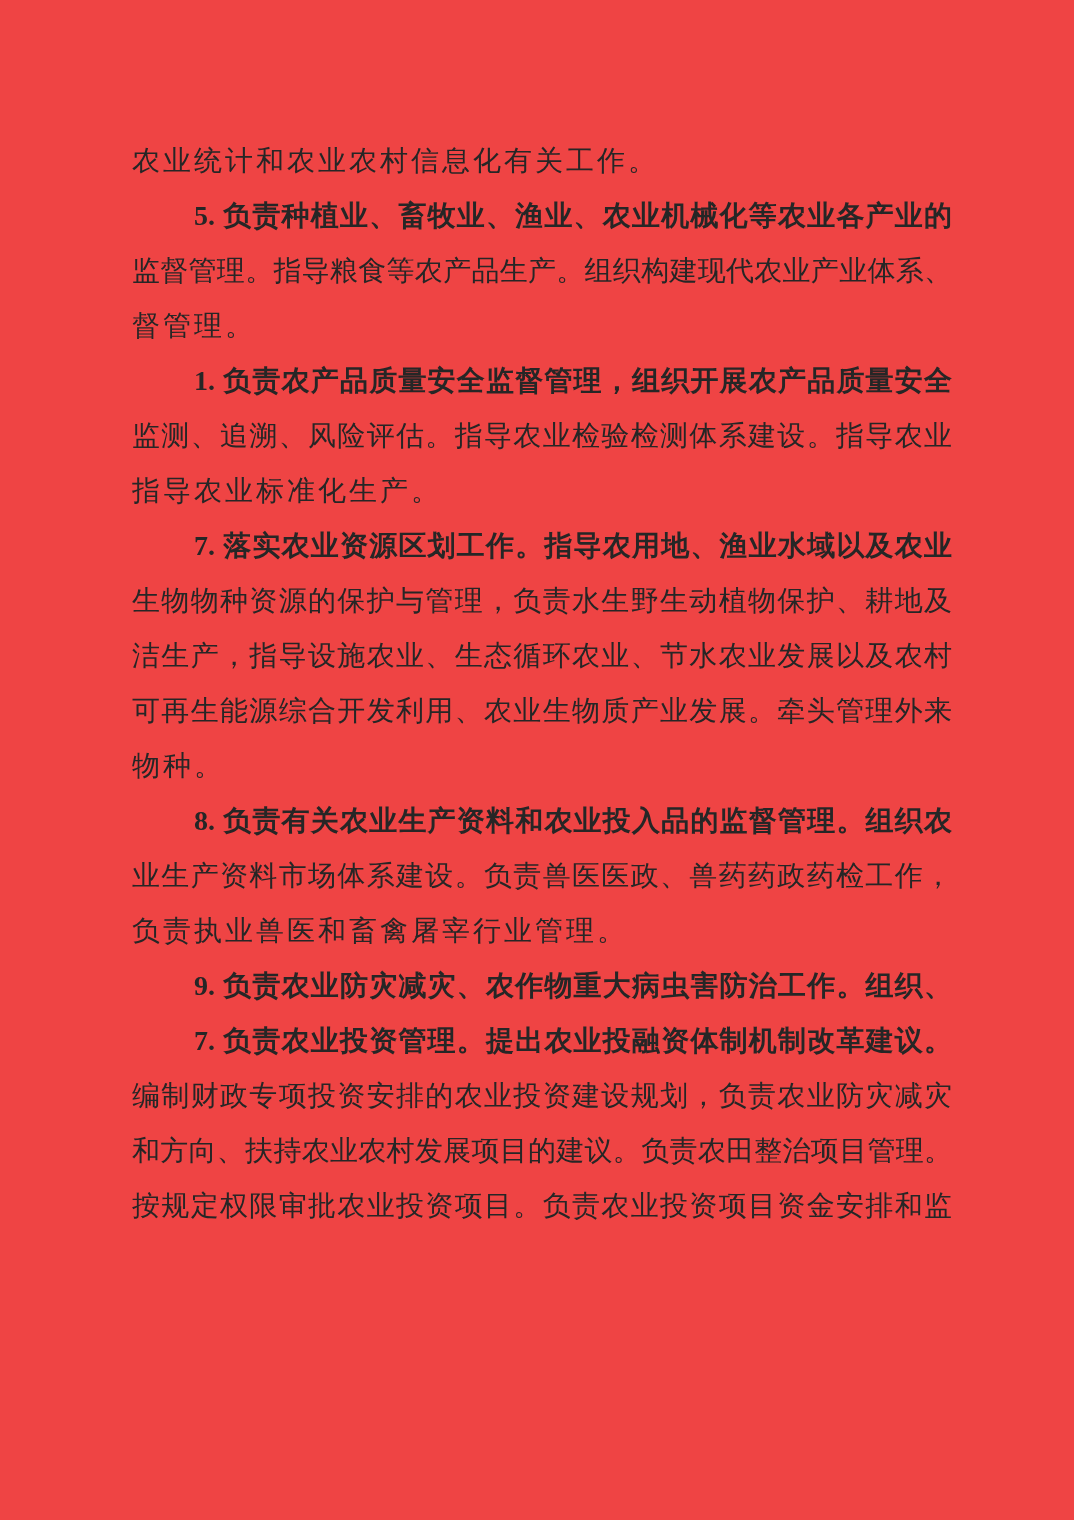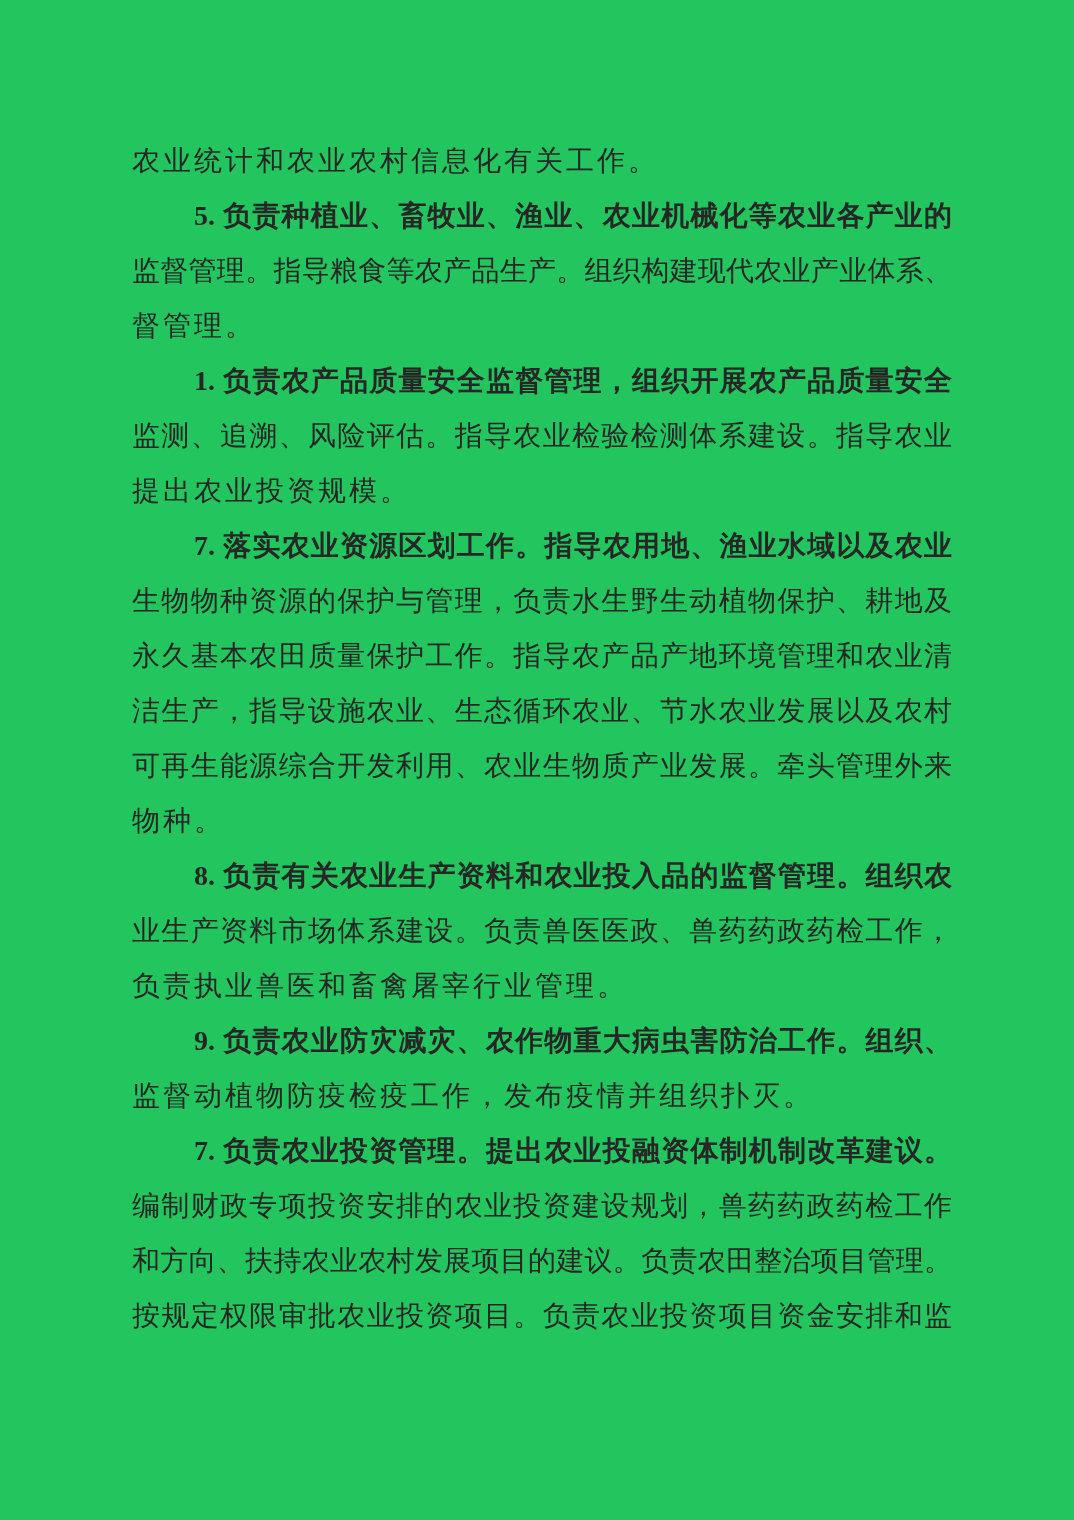--- a/index.html
+++ b/index.html
@@ -6,21 +6,21 @@
 
   html, body {
     background: #ffffff;
     font-family: "Liberation Serif", "DejaVu Serif", serif;
   }
 
   .page {
     position: relative;
     width: 1074px;
     height: 1520px;
-    background: #22c55e;
+    background: #ef4444;
     overflow: hidden;
   }
 
   .text-block {
     position: absolute;
     top: 133px;
     left: 132px;
     width: 820px;
     color: #262626;
     font-size: 28px;
@@ -55,30 +55,28 @@
 <body>
 
 <div class="page">
   <div class="text-block">
     <div class="line end">农业统计和农业农村信息化有关工作。</div>
     <div class="line indent">5. 负责种植业、畜牧业、渔业、农业机械化等农业各产业的</div>
     <div class="line">监督管理。指导粮食等农产品生产。组织构建现代农业产业体系、</div>
     <div class="line end">督管理。</div>
     <div class="line indent">1. 负责农产品质量安全监督管理，组织开展农产品质量安全</div>
     <div class="line">监测、追溯、风险评估。指导农业检验检测体系建设。指导农业</div>
-    <div class="line end">提出农业投资规模。</div>
+    <div class="line end">指导农业标准化生产。</div>
     <div class="line indent">7. 落实农业资源区划工作。指导农用地、渔业水域以及农业</div>
     <div class="line">生物物种资源的保护与管理，负责水生野生动植物保护、耕地及</div>
-    <div class="line">永久基本农田质量保护工作。指导农产品产地环境管理和农业清</div>
     <div class="line">洁生产，指导设施农业、生态循环农业、节水农业发展以及农村</div>
     <div class="line">可再生能源综合开发利用、农业生物质产业发展。牵头管理外来</div>
     <div class="line end">物种。</div>
     <div class="line indent">8. 负责有关农业生产资料和农业投入品的监督管理。组织农</div>
     <div class="line">业生产资料市场体系建设。负责兽医医政、兽药药政药检工作，</div>
     <div class="line end">负责执业兽医和畜禽屠宰行业管理。</div>
     <div class="line indent">9. 负责农业防灾减灾、农作物重大病虫害防治工作。组织、</div>
-    <div class="line end">监督动植物防疫检疫工作，发布疫情并组织扑灭。</div>
     <div class="line indent">7. 负责农业投资管理。提出农业投融资体制机制改革建议。</div>
-    <div class="line">编制财政专项投资安排的农业投资建设规划，兽药药政药检工作</div>
+    <div class="line">编制财政专项投资安排的农业投资建设规划，负责农业防灾减灾</div>
     <div class="line">和方向、扶持农业农村发展项目的建议。负责农田整治项目管理。</div>
     <div class="line">按规定权限审批农业投资项目。负责农业投资项目资金安排和监</div>
   </div>
 </div>
 
 </body></html>

